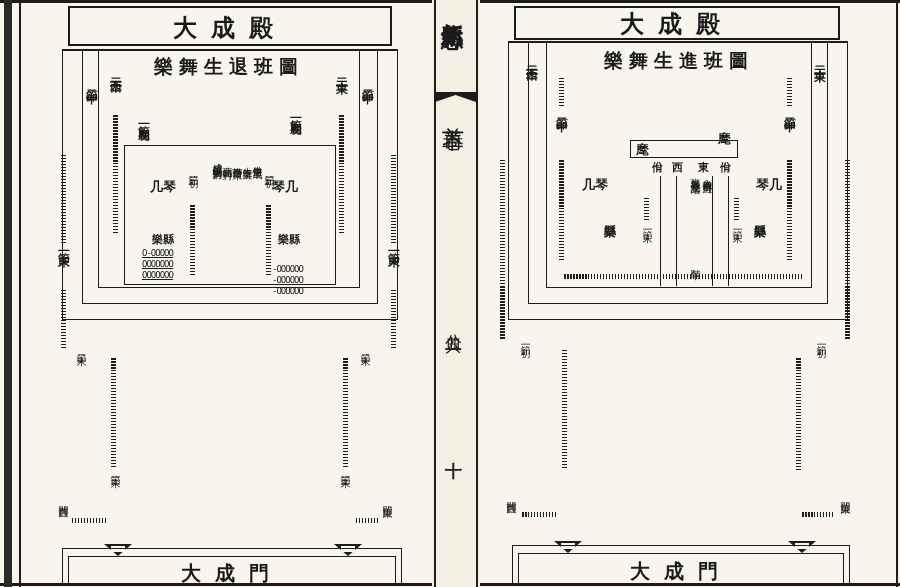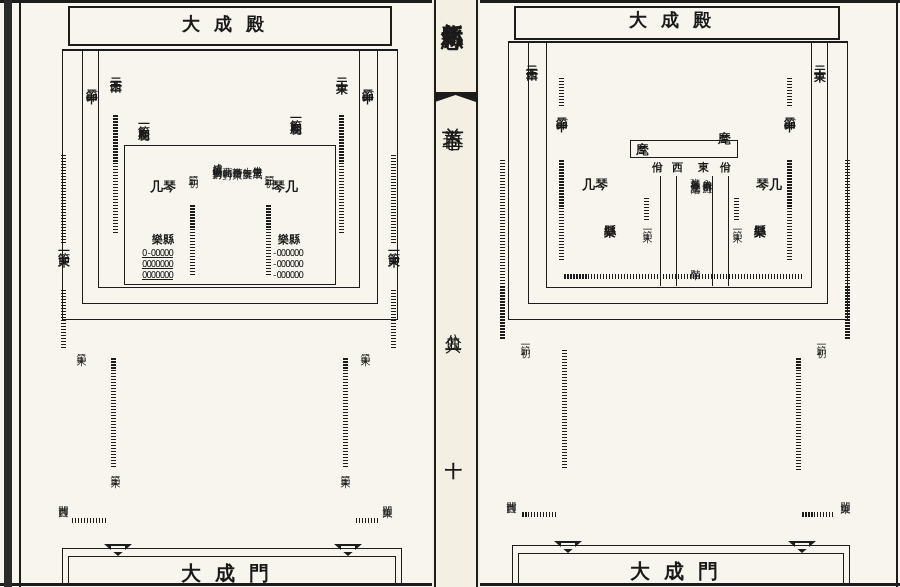--- a/index.html
+++ b/index.html
@@ -2,21 +2,21 @@
 <html><head>
 <meta charset="utf-8">
 <style>
   html,body{margin:0;padding:0;}
   body{width:900px;height:587px;background:#f7f5ee;position:relative;overflow:hidden;
        font-family:"DejaVu Serif","Liberation Serif",serif;color:#1a1a1a;}
   .abs{position:absolute;}
   .line{position:absolute;background:#1c1c1c;}
   .frame{position:absolute;border:2px solid #1c1c1c;box-sizing:border-box;}
   .thin{border-width:1.5px;}
-  .hall{font-size:18px;letter-spacing:14px;font-weight:bold;text-align:center;}
+  .hall{font-size:24px;letter-spacing:14px;font-weight:bold;text-align:center;}
   .title{font-size:19px;letter-spacing:6px;font-weight:bold;text-align:center;}
   .vt{writing-mode:vertical-rl;text-orientation:upright;font-size:12px;line-height:12px;letter-spacing:-1px;font-weight:bold;}
   .vts{writing-mode:vertical-rl;text-orientation:upright;font-size:10px;line-height:10px;letter-spacing:-1px;}
   .hatch{position:absolute;width:5px;background:repeating-linear-gradient(to bottom,#1c1c1c 0 1.5px,transparent 1.5px 3px);}
   .hhatch{position:absolute;height:5px;background:repeating-linear-gradient(to right,#1c1c1c 0 1.5px,transparent 1.5px 3px);}
   .circles{font-family:"DejaVu Sans Mono",monospace;font-size:9px;line-height:11px;letter-spacing:-1px;}
   .spine-title{writing-mode:vertical-rl;text-orientation:upright;font-size:22px;font-weight:bold;line-height:22px;letter-spacing:2px;}
   .spine-vol{writing-mode:vertical-rl;text-orientation:upright;font-size:22px;line-height:22px;letter-spacing:2px;}
   .spine-sec{writing-mode:vertical-rl;text-orientation:upright;font-size:17px;line-height:17px;letter-spacing:3px;}
   .gate-mark{position:absolute;width:0;height:0;border-left:14px solid transparent;border-right:14px solid transparent;border-top:12px solid #1c1c1c;}
@@ -45,20 +45,21 @@
 <div class="abs" style="left:0;top:0;width:432px;height:587px;">
 
   <div class="frame" style="left:68px;top:6px;width:324px;height:40px;"></div>
   <div class="abs hall" style="left:68px;top:12px;width:324px;">大成殿</div>
 
   <div class="frame thin" style="left:62px;top:50px;width:336px;height:270px;border-top:none;"></div>
   <div class="frame thin" style="left:82px;top:50px;width:296px;height:254px;border-top:none;"></div>
   <div class="frame thin" style="left:98px;top:50px;width:262px;height:238px;border-top:none;"></div>
   <div class="line" style="left:62px;top:49px;width:336px;height:1.5px;"></div>
 
+  <div class="abs title" style="left:98px;top:54px;width:262px;">樂舞生退班圖</div>
 
   <div class="abs vt" style="left:110px;top:72px;">西三十二</div>
   <div class="hatch" style="left:113px;top:115px;height:120px;"></div>
   <div class="abs vt" style="left:86px;top:82px;">中二節</div>
   <div class="abs vt" style="left:58px;top:245px;">末一節</div>
   <div class="hatch" style="left:61px;top:155px;height:88px;"></div>
   <div class="hatch" style="left:61px;top:290px;height:60px;"></div>
 
   <div class="abs vt" style="left:336px;top:72px;">東三十二</div>
   <div class="hatch" style="left:339px;top:115px;height:120px;"></div>
@@ -90,21 +91,21 @@
     <div class="vts">佾對拱立以俟禮成</div>
   </div>
 
   <div class="abs lbl" style="left:152px;top:232px;font-size:11px;">樂縣</div>
   <div class="abs circles" style="left:142px;top:248px;text-decoration:underline;">
     <div>O-OOOOO</div>
     <div>OOOOOOO</div>
     <div>OOOOOOO</div>
   </div>
   <div class="abs lbl" style="left:278px;top:232px;font-size:11px;">樂縣</div>
-  <div class="abs circles" style="left:272px;top:248px;">
+  <div class="abs circles" style="left:272px;top:264px;">
     <div>-OOOOOO</div>
     <div>-OOOOOO</div>
     <div>-OOOOOO</div>
   </div>
 
   <div class="abs vts" style="left:76px;top:348px;">末二節</div>
   <div class="hatch" style="left:111px;top:358px;height:110px;"></div>
   <div class="abs vts" style="left:110px;top:470px;">末三節</div>
   <div class="abs vts" style="left:360px;top:348px;">末二節</div>
   <div class="hatch" style="left:343px;top:358px;height:110px;"></div>
@@ -122,20 +123,21 @@
 </div>
 
 <div class="abs" style="left:480px;top:0;width:420px;height:587px;">
   <div class="frame" style="left:34px;top:6px;width:326px;height:34px;"></div>
   <div class="abs hall" style="left:34px;top:8px;width:326px;">大成殿</div>
 
   <div class="frame thin" style="left:28px;top:42px;width:340px;height:278px;border-top:none;"></div>
   <div class="frame thin" style="left:48px;top:42px;width:300px;height:262px;border-top:none;"></div>
   <div class="frame thin" style="left:66px;top:42px;width:266px;height:246px;border-top:none;"></div>
   <div class="line" style="left:28px;top:41px;width:340px;height:1.5px;"></div>
+  <div class="abs title" style="left:66px;top:48px;width:266px;">樂舞生進班圖</div>
 
   <div class="abs vt" style="left:46px;top:60px;">西三十二</div>
   <div class="abs vt" style="left:76px;top:110px;">中二節</div>
   <div class="hatch" style="left:79px;top:78px;height:30px;"></div>
   <div class="hatch" style="left:79px;top:160px;height:100px;"></div>
   <div class="hatch" style="left:20px;top:160px;height:180px;"></div>
 
   <div class="abs vt" style="left:334px;top:60px;">東三十二</div>
   <div class="abs vt" style="left:304px;top:110px;">中二節</div>
   <div class="hatch" style="left:307px;top:78px;height:30px;"></div>

